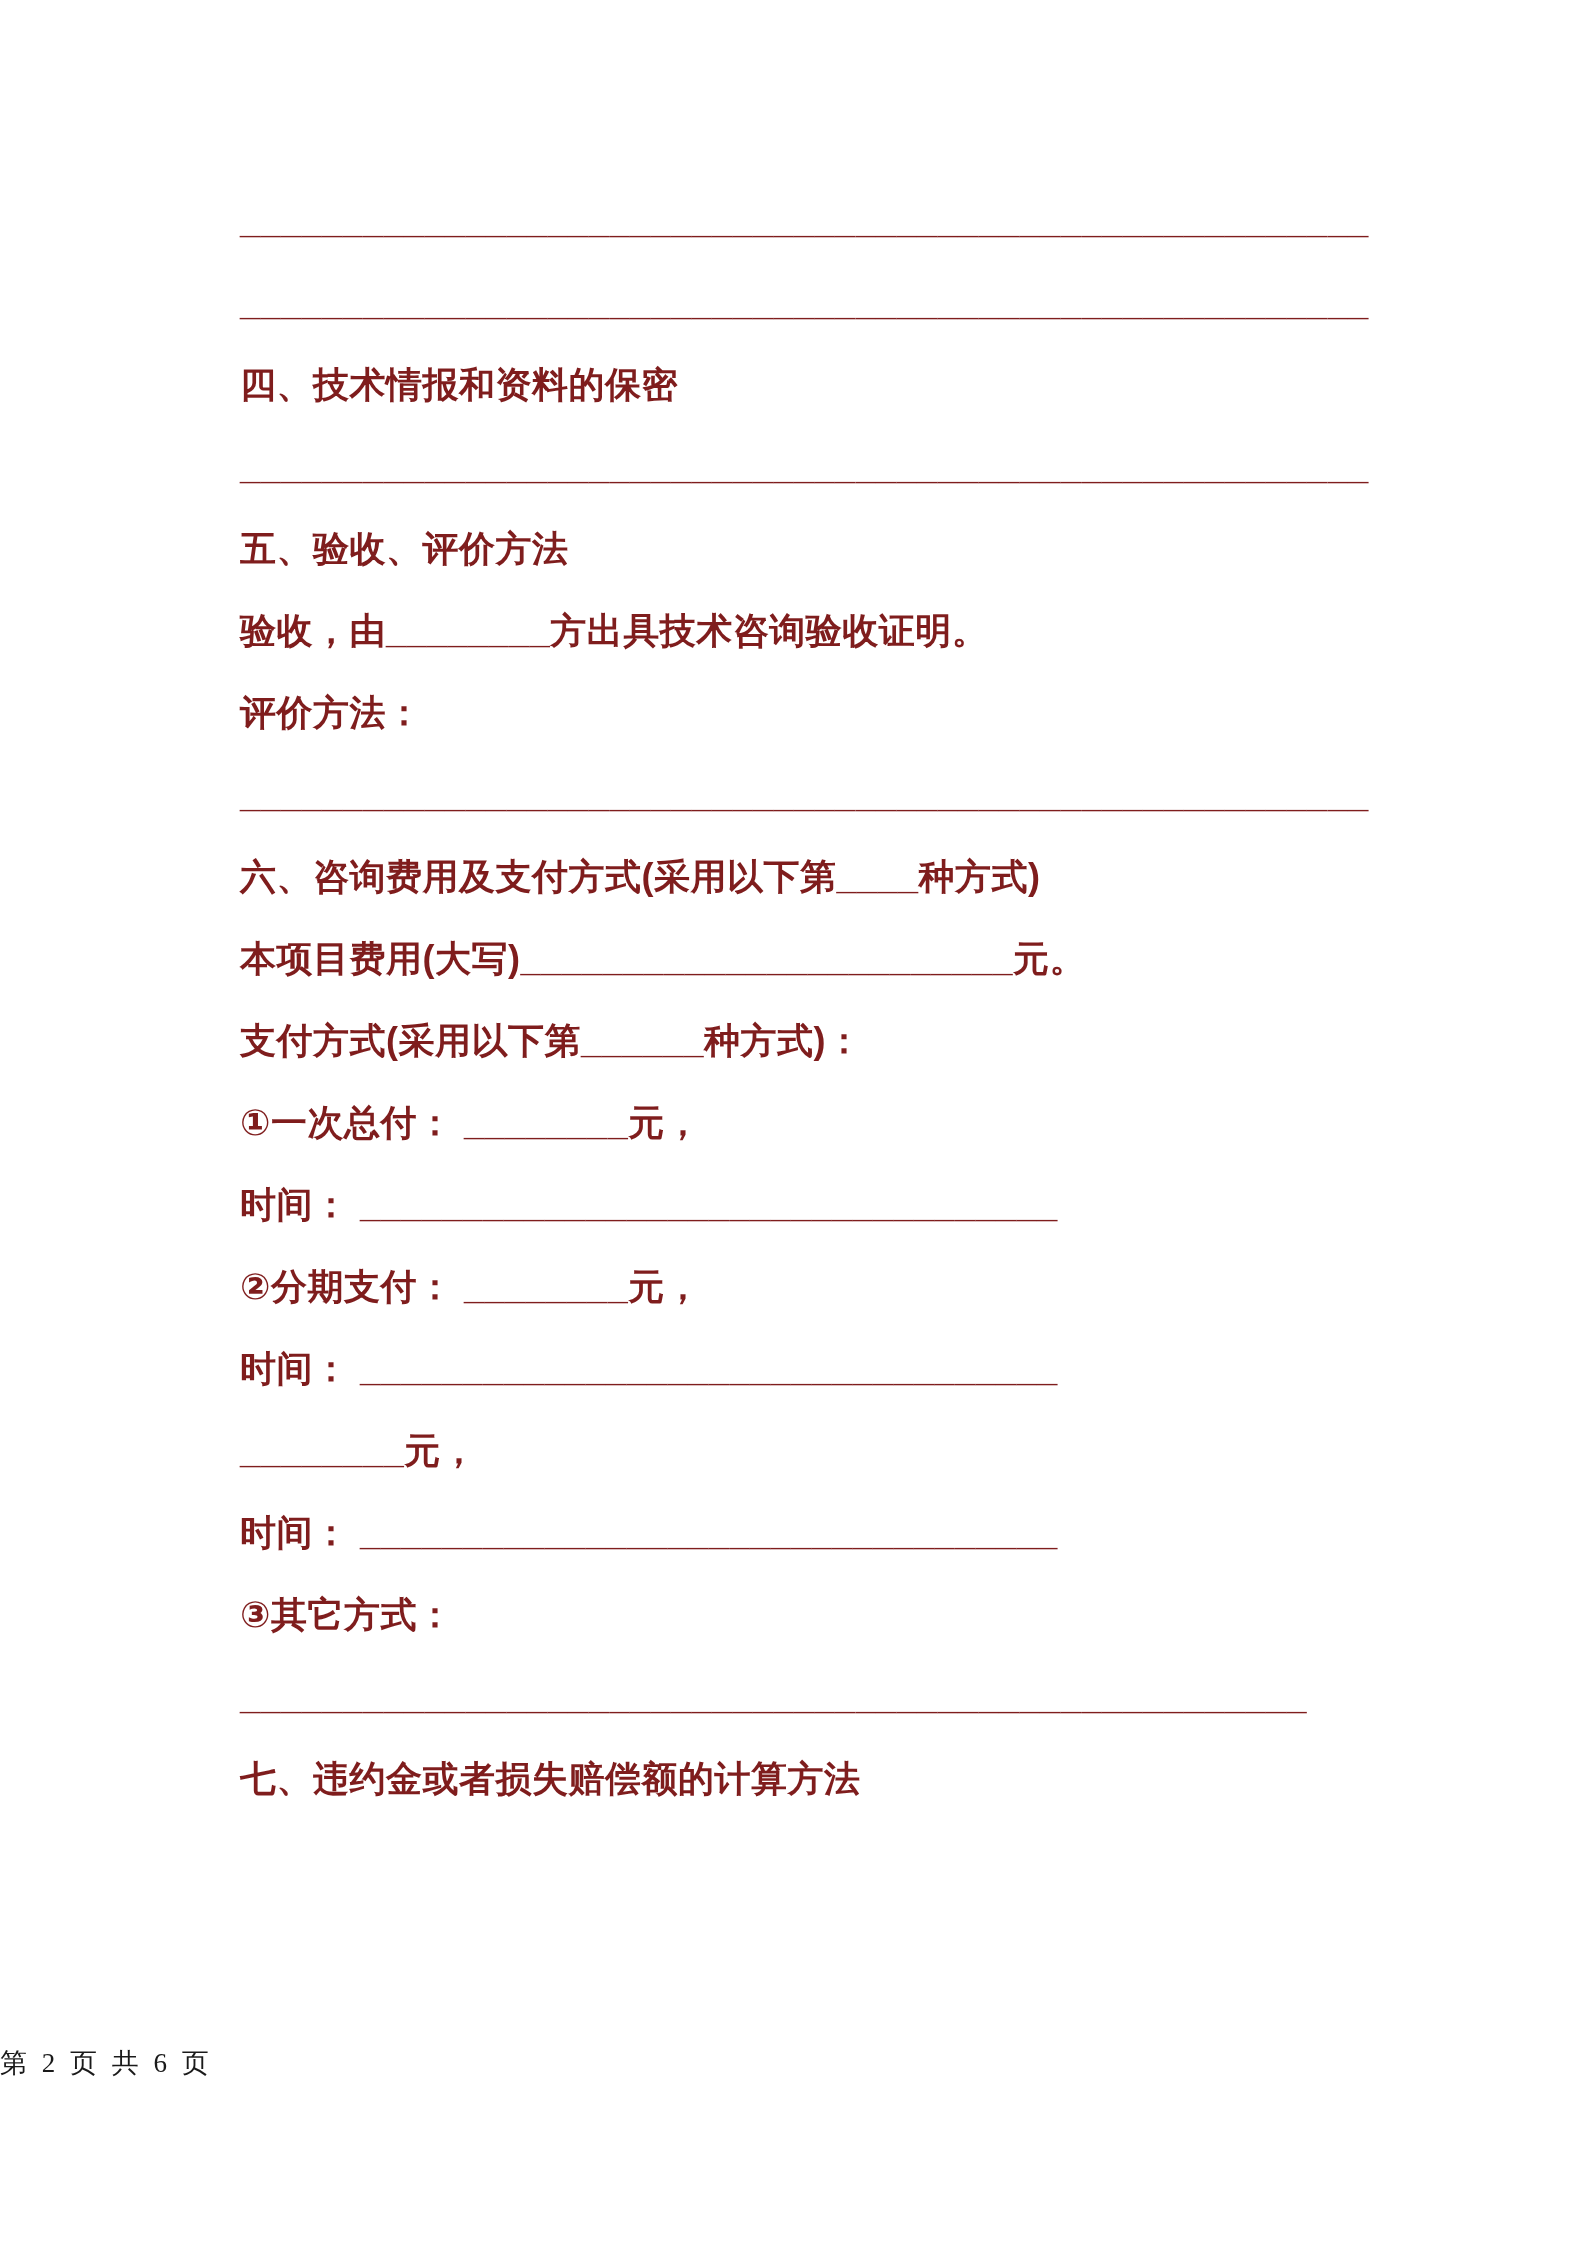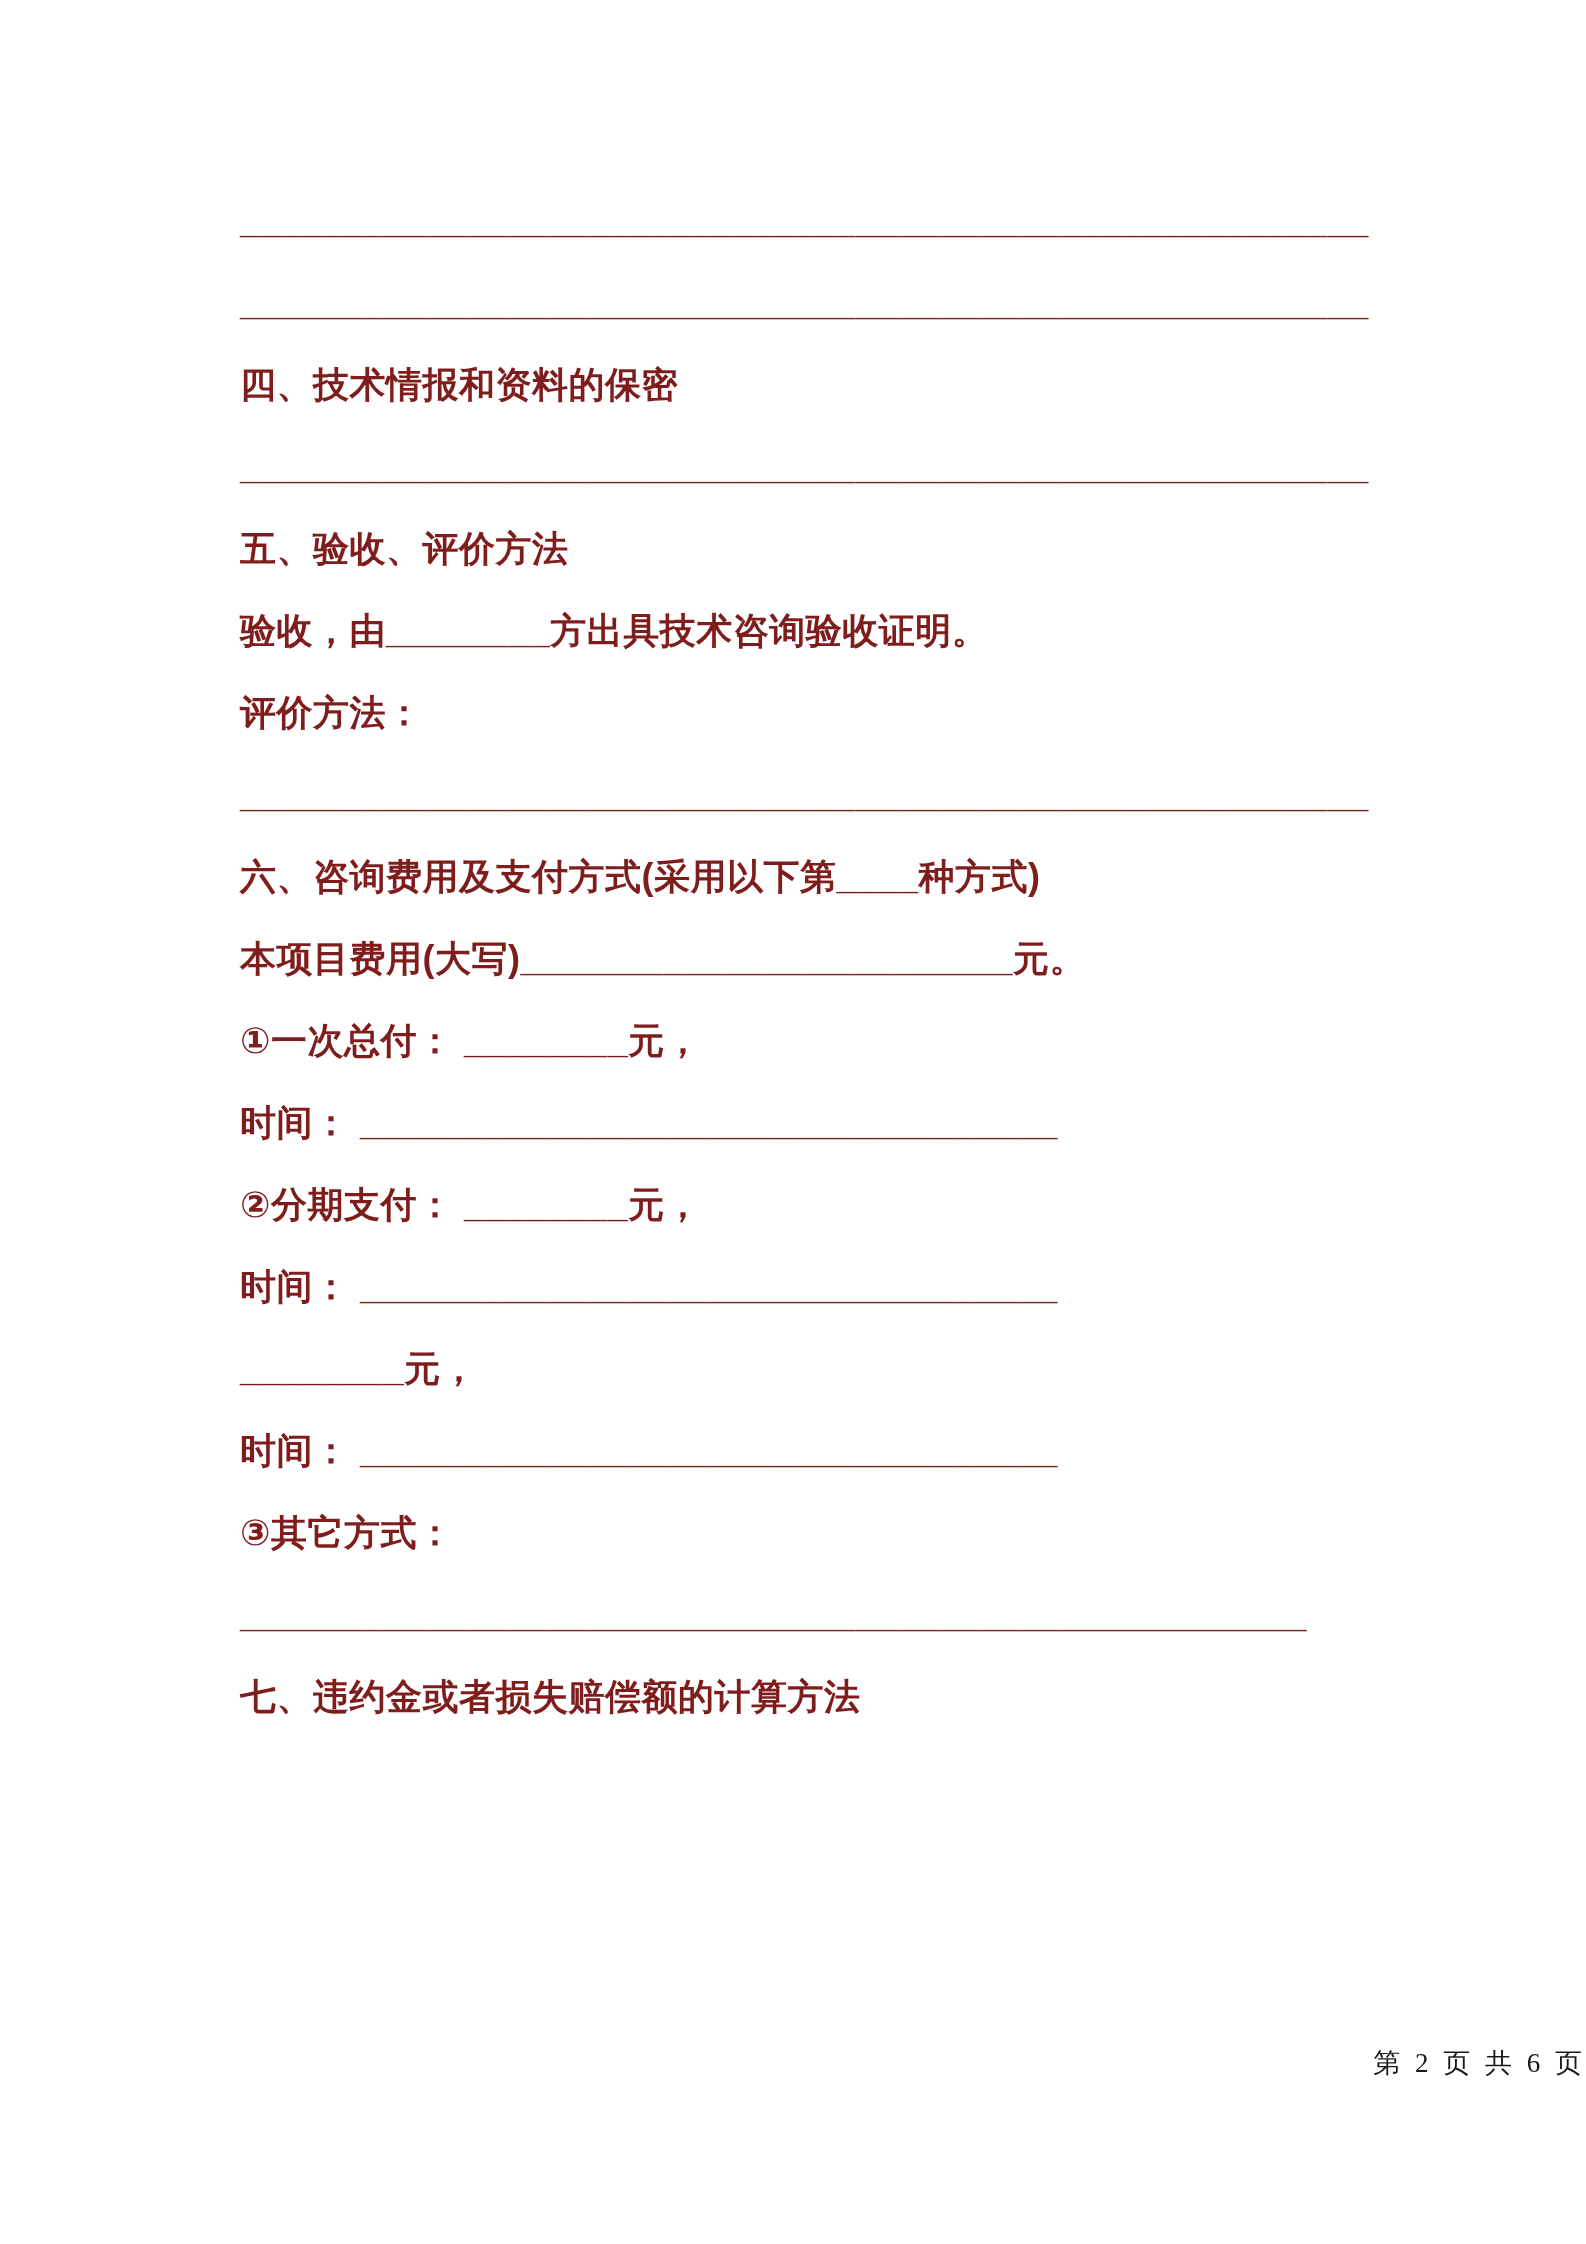--- a/index.html
+++ b/index.html
@@ -31,21 +31,21 @@
     letter-spacing: 0.5px;
   }
   .separator {
     font-weight: 700;
   }
   .page-footer {
     position: absolute;
     top: 2045px;
     left: 0;
     width: 100%;
-    text-align: right;
+    text-align: left;
     font-family: "Liberation Serif", "DejaVu Serif", serif;
     font-size: 27px;
     font-weight: 400;
     color: #1a1a1a;
     letter-spacing: 4px;
   }
 </style>
 </head>
 <body>
 
@@ -55,20 +55,21 @@
     <div class="line separator">_______________________________________________________</div>
     <div class="line separator">_______________________________________________________</div>
     <div class="line">四、技术情报和资料的保密</div>
     <div class="line separator">_______________________________________________________</div>
     <div class="line">五、验收、评价方法</div>
     <div class="line">验收，由________方出具技术咨询验收证明。</div>
     <div class="line">评价方法：</div>
     <div class="line separator">_______________________________________________________</div>
     <div class="line">六、咨询费用及支付方式(采用以下第____种方式)</div>
     <div class="line">本项目费用(大写)________________________元。</div>
+    <div class="line">支付方式(采用以下第______种方式)：</div>
     <div class="line">①一次总付： ________元，</div>
     <div class="line">时间： __________________________________</div>
     <div class="line">②分期支付： ________元，</div>
     <div class="line">时间： __________________________________</div>
     <div class="line">________元，</div>
     <div class="line">时间： __________________________________</div>
     <div class="line">③其它方式：</div>
     <div class="line separator">____________________________________________________</div>
     <div class="line">七、违约金或者损失赔偿额的计算方法</div>
   </div>

